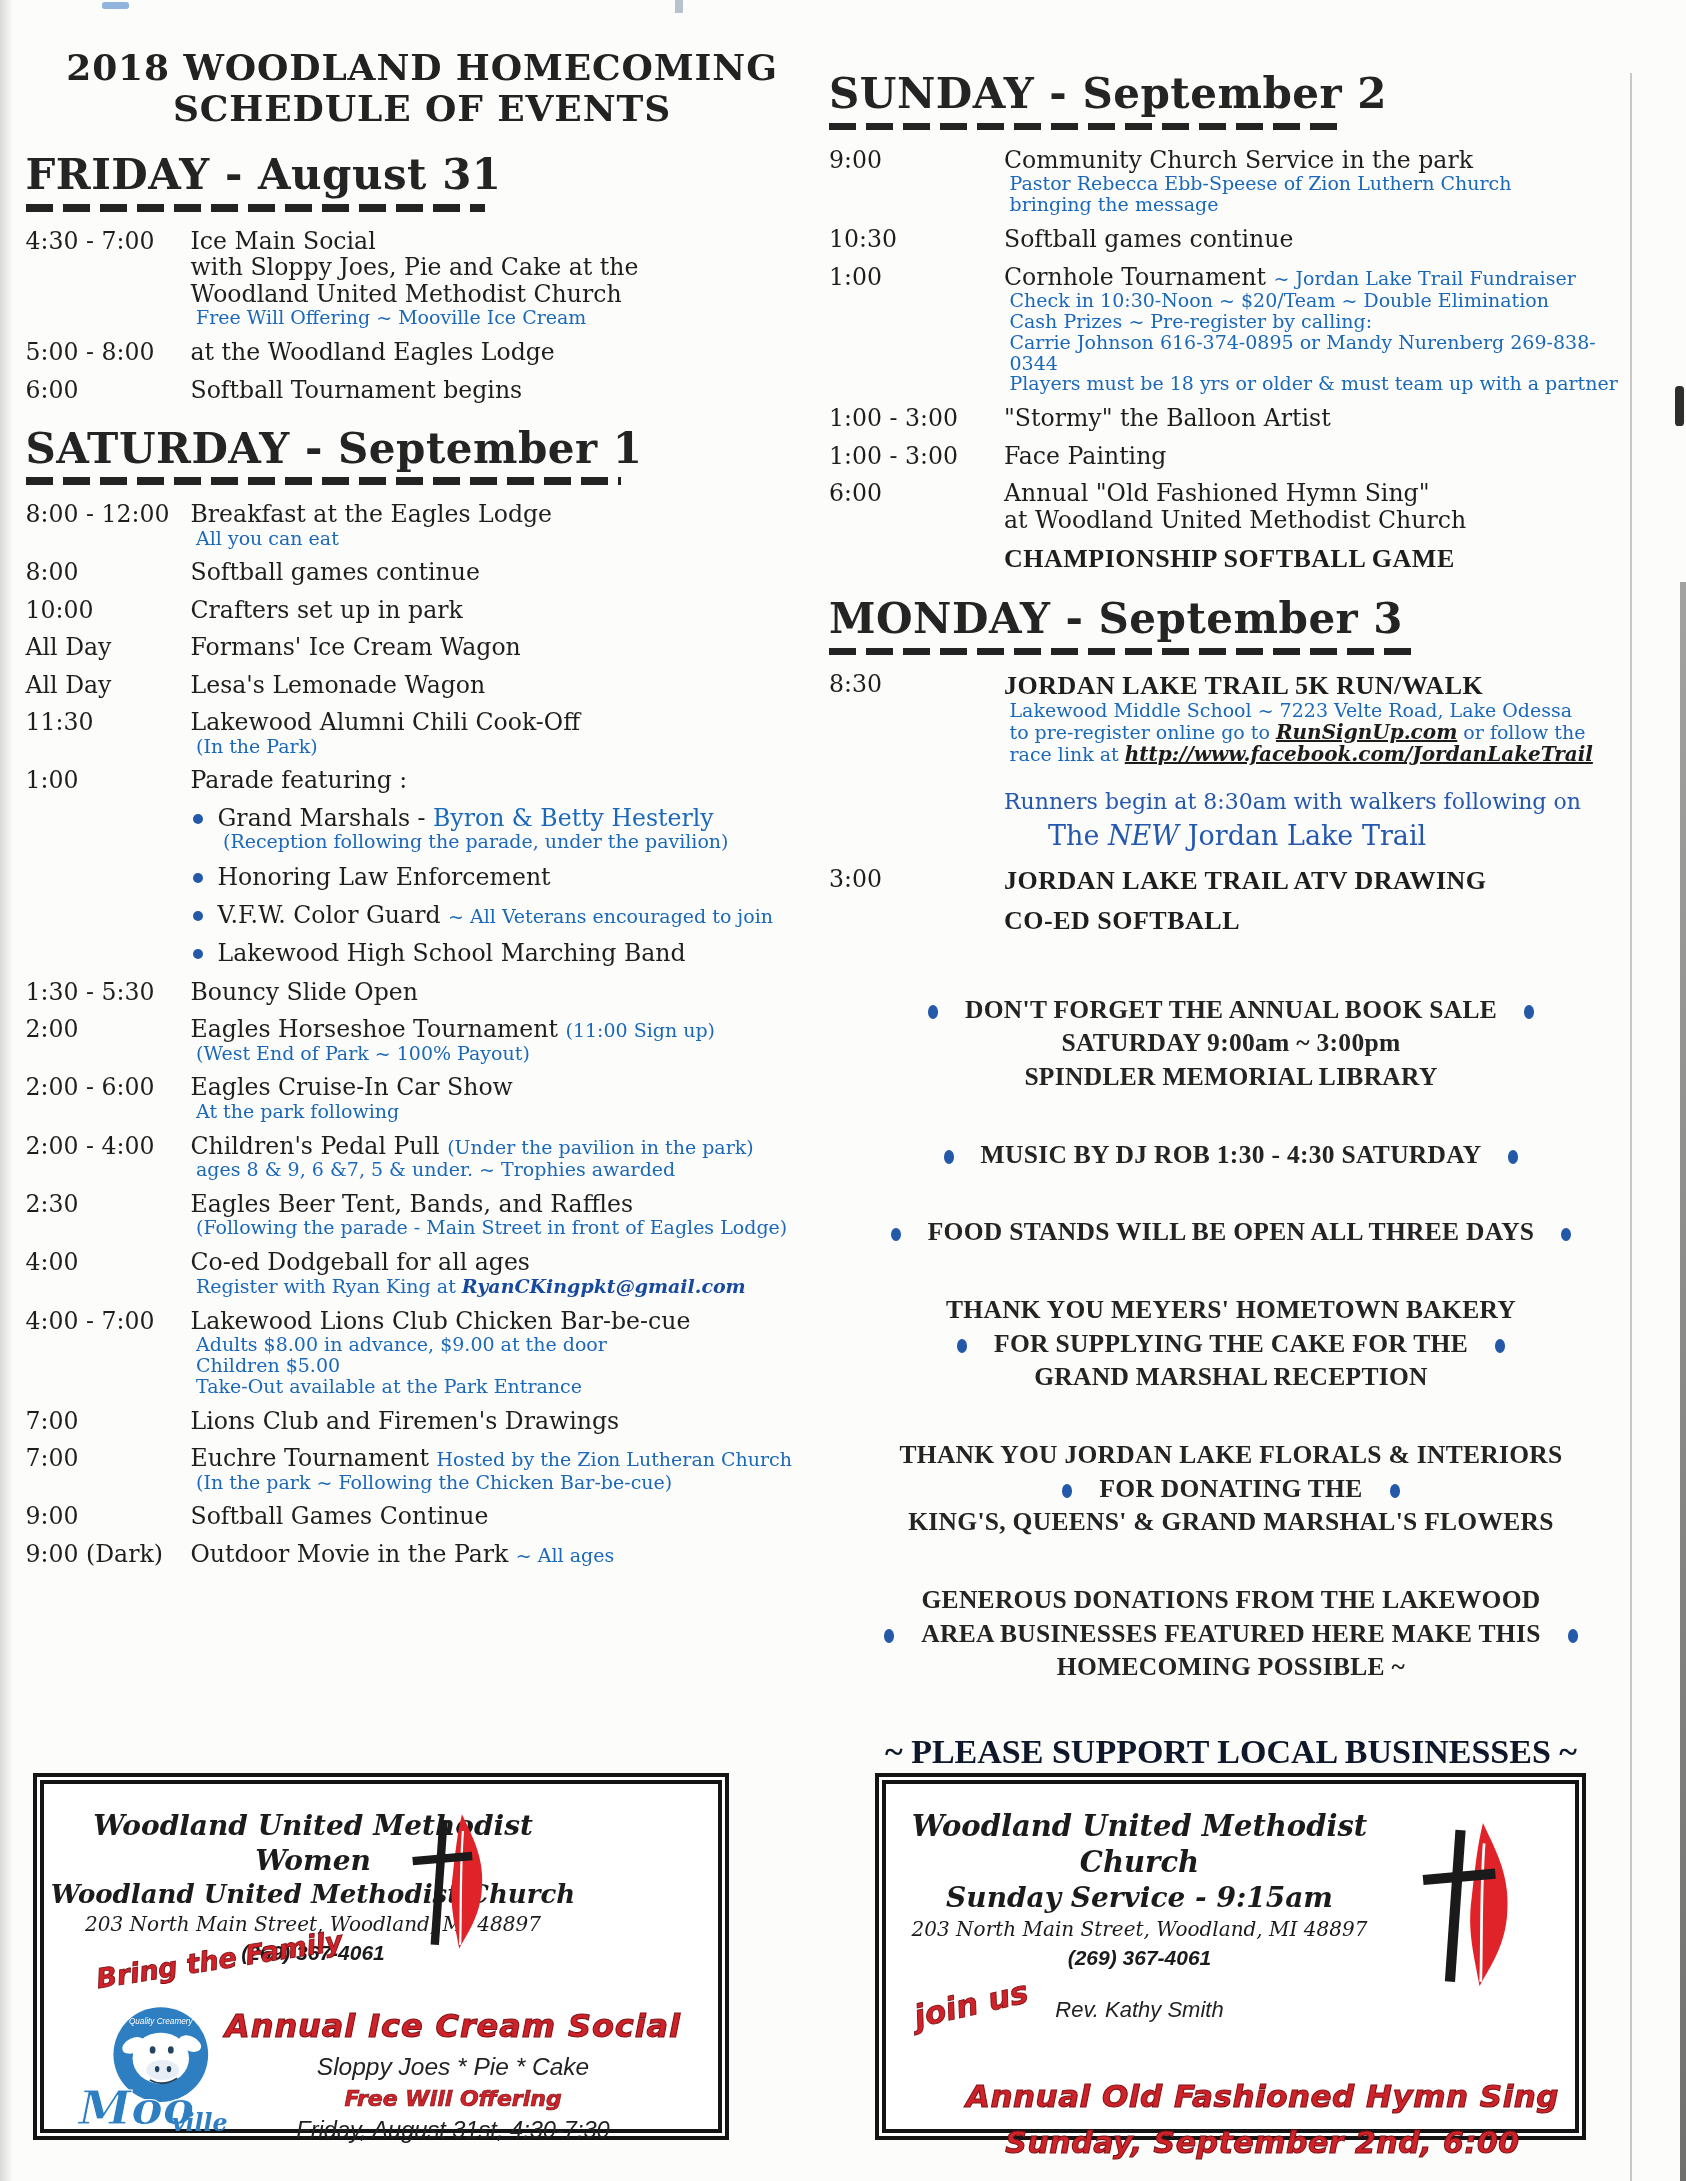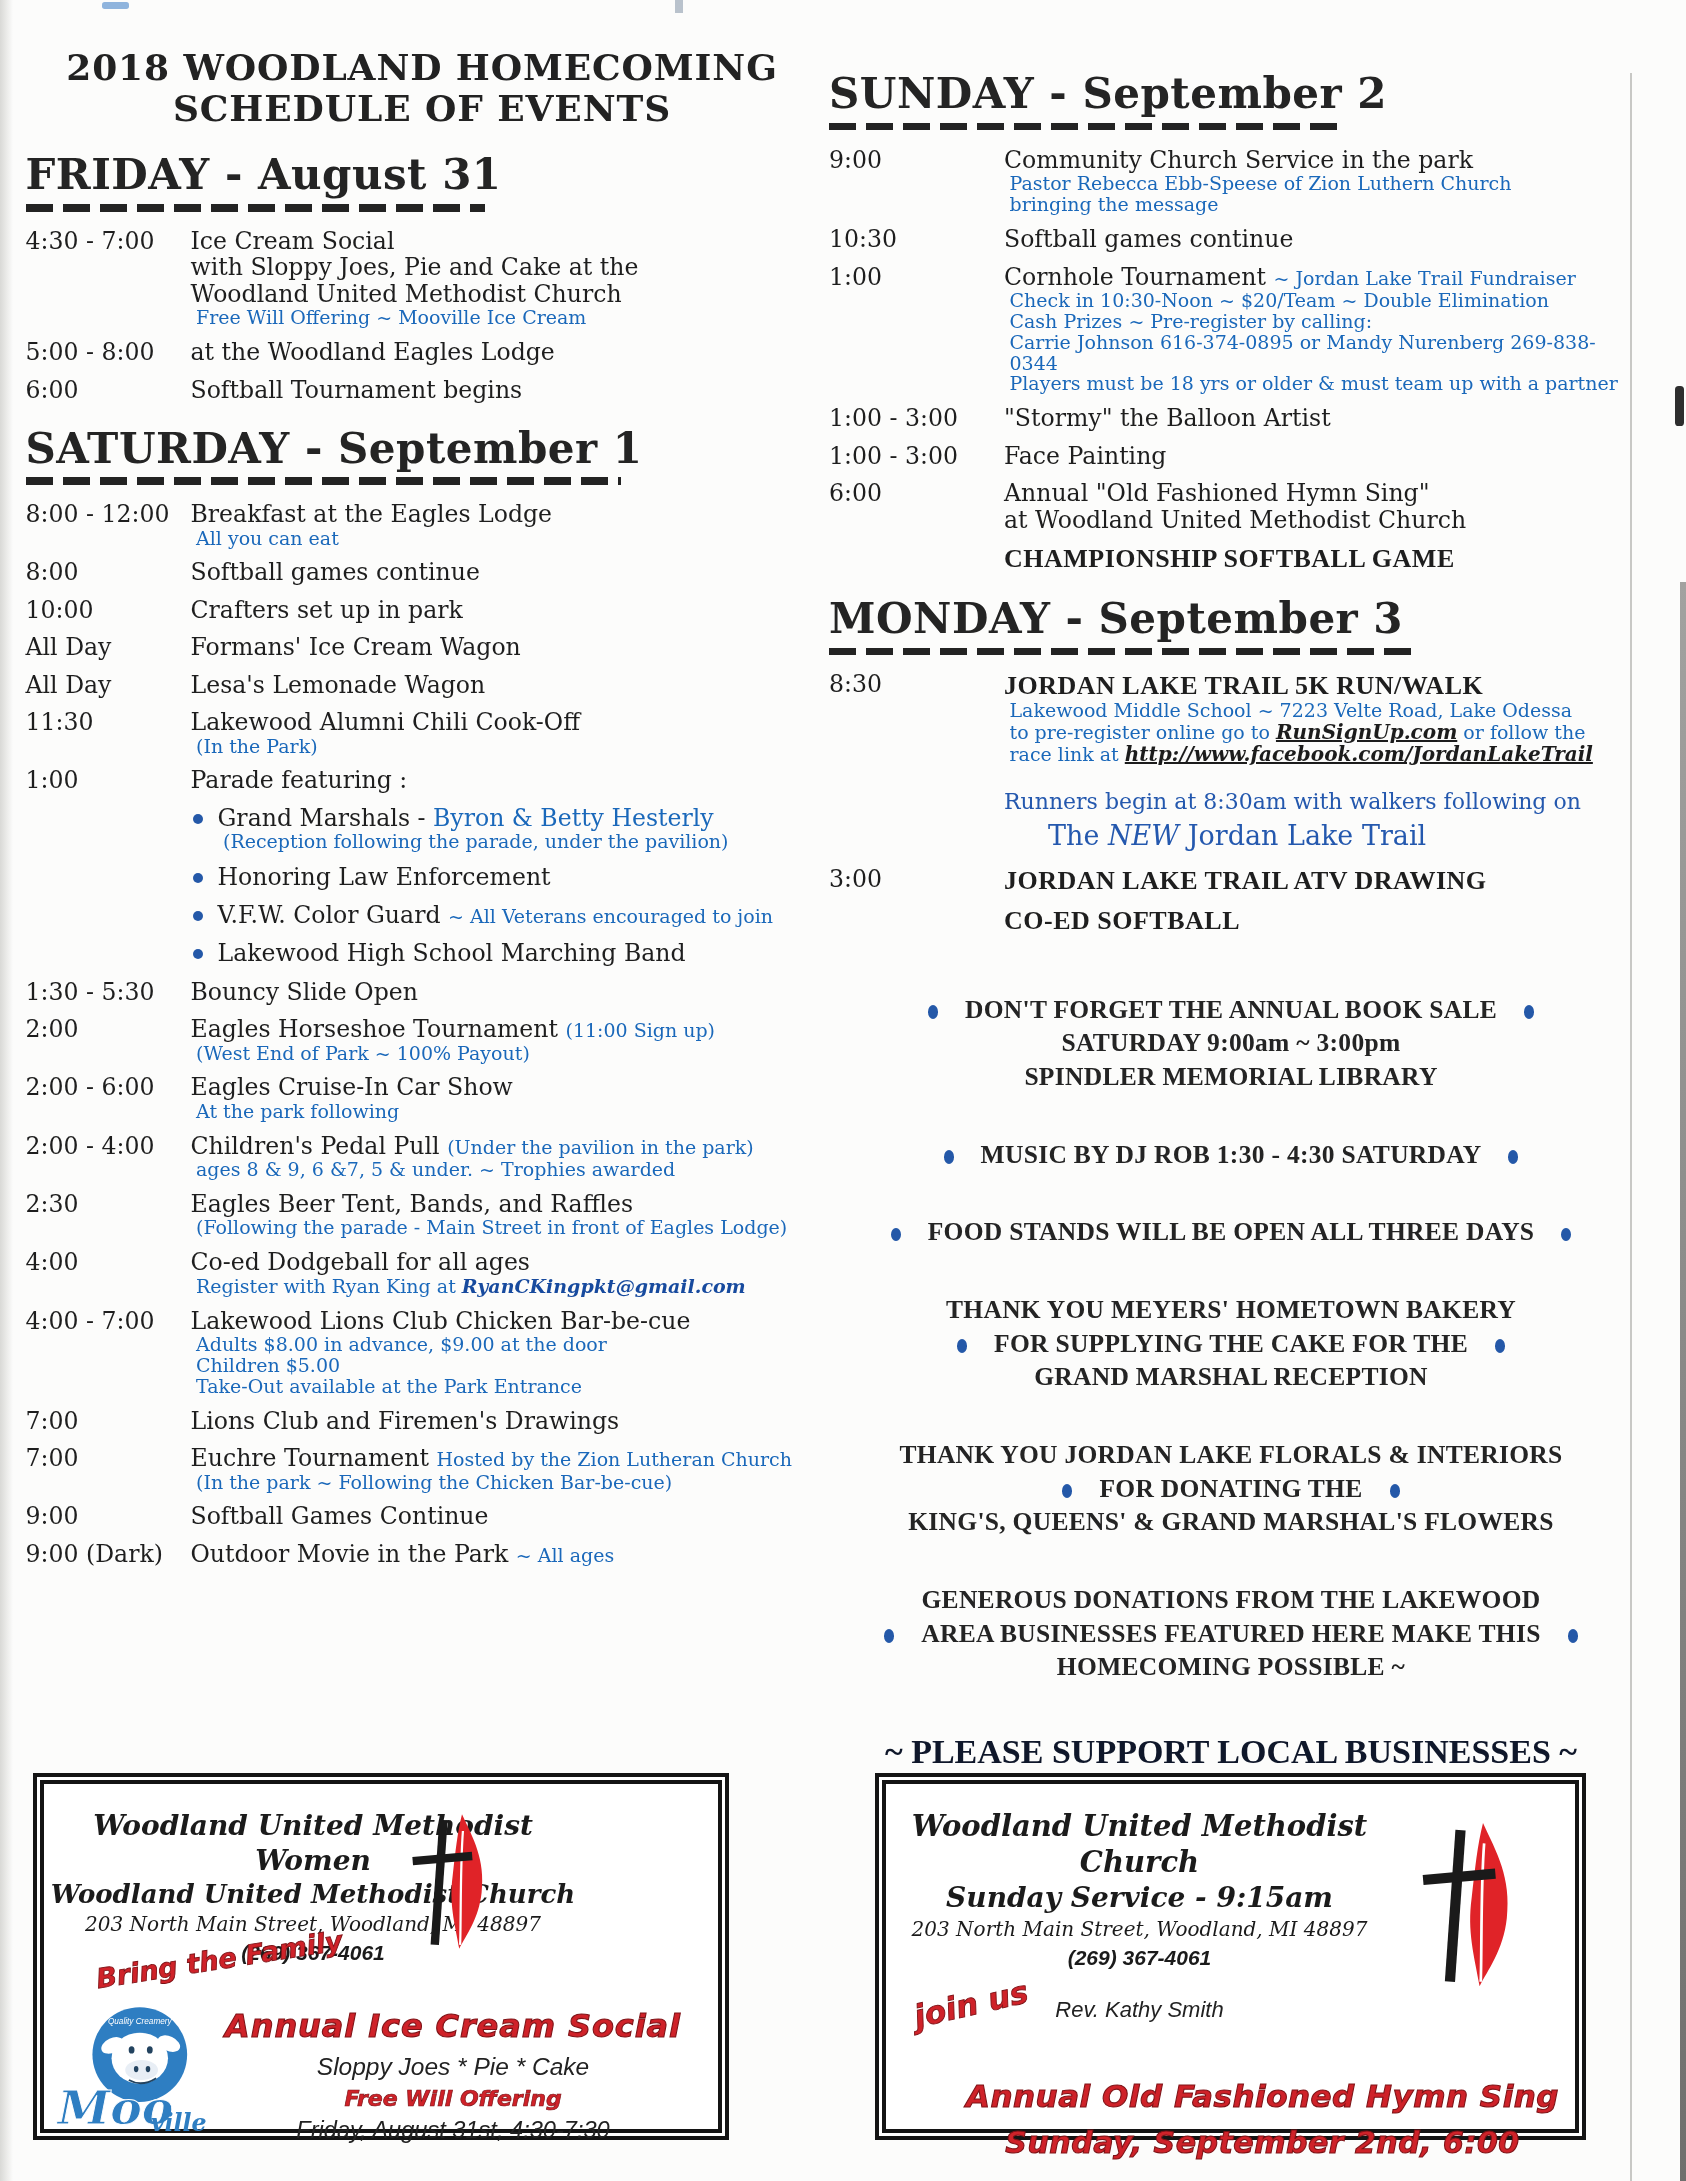--- a/index.html
+++ b/index.html
@@ -82,21 +82,21 @@
   .ad-pastor{font-family:"Liberation Sans",sans-serif;font-style:italic;font-size:22px;
     margin-top:27px;color:#222;}
   .cross{position:absolute;}
   .adbox-left .cross{left:362px;top:25.5px;}
   .adbox-right .cross{right:58px;top:33px;}
   .tagline{position:absolute;font-family:"DejaVu Sans",sans-serif;font-weight:bold;font-style:italic;
     color:var(--red);-webkit-text-stroke:0.9px var(--red-dark);}
   .tagline-left{left:51px;top:160px;font-size:27px;transform:rotate(-9deg);}
   .tagline-right{left:27px;top:202px;font-size:31px;transform:rotate(-13deg);}
   .ad-body{display:flex;margin-top:42px;}
-  .moologo{flex:none;width:164px;padding-left:12px;margin-top:-9px;}
+  .moologo{flex:none;width:164px;padding-left:33px;margin-top:-9px;}
   .ad-text{flex:1;text-align:center;padding-right:20px;}
   .ad-red-title{font-family:"DejaVu Sans",sans-serif;font-weight:bold;font-style:italic;
     font-size:32px;color:var(--red);-webkit-text-stroke:1.1px var(--red-dark);letter-spacing:0.9px;}
   .ad-items{font-family:"Liberation Sans",sans-serif;font-style:italic;font-size:24.5px;margin-top:7.3px;color:#222;}
   .ad-offering{font-family:"DejaVu Sans",sans-serif;font-weight:bold;font-style:italic;font-size:22px;
     margin-top:5.5px;color:var(--red);-webkit-text-stroke:0.7px var(--red-dark);}
   .ad-when{font-family:"Liberation Sans",sans-serif;font-style:italic;font-size:23.6px;margin-top:5.5px;color:#222;}
   .ad-right-red{text-align:center;padding-left:64px;}
   .ad-red-line1{font-family:"DejaVu Sans",sans-serif;font-weight:bold;font-style:italic;font-size:31px;
     margin-top:55px;color:var(--red);-webkit-text-stroke:1.1px var(--red-dark);letter-spacing:0.5px;}
@@ -119,21 +119,21 @@
       <div>2018 WOODLAND HOMECOMING</div>
       <div>SCHEDULE OF EVENTS</div>
     </div>
     <div id="days-left">
         <div class="day">
           <h2>FRIDAY - August 31</h2>
           <div class="dashes" style="width: 459px;"></div>
           <div class="row">
             <span class="time">4:30 - 7:00</span>
             <div class="desc">
-              <div class="line main"><span class="sg-k">Ice Cream Social</span></div>
+              <div class="line main"><span class="sg-k">Ice Main Social</span></div>
               <div class="line main"><span class="sg-k">with Sloppy Joes, Pie and Cake at the</span></div>
               <div class="line main"><span class="sg-k">Woodland United Methodist Church</span></div>
               <div class="line note"><span class="sg-b">Free Will Offering ~ Mooville Ice Cream</span></div>
             </div>
           </div>
           <div class="row">
             <span class="time">5:00 - 8:00</span>
             <div class="desc">
               <div class="line main"><span class="sg-k">at the Woodland Eagles Lodge</span></div>
             </div>

